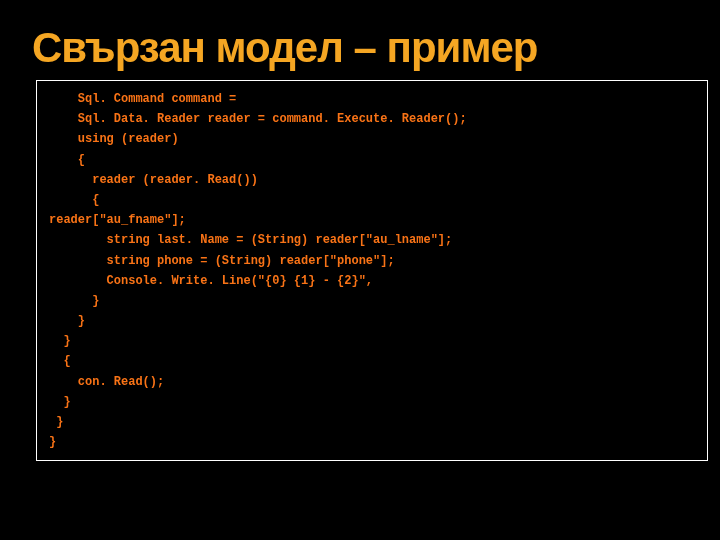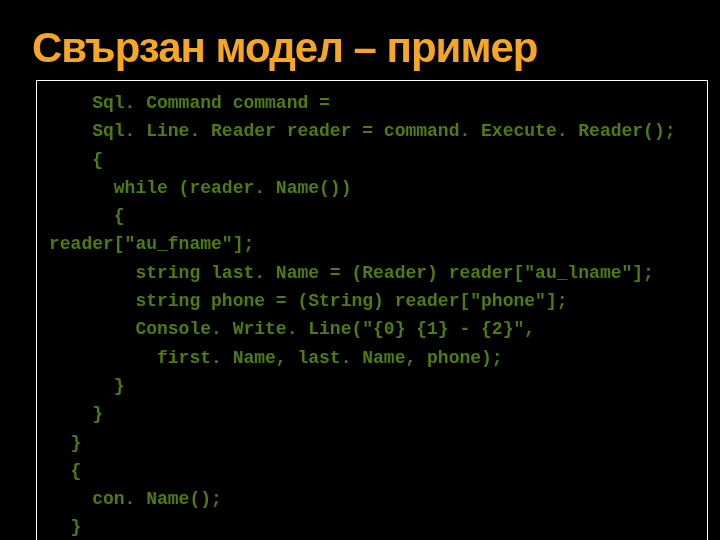--- a/index.html
+++ b/index.html
@@ -26,46 +26,46 @@
       margin-bottom: 8px;
       letter-spacing: -1px;
     }
     .code-box {
       border: 1px solid #ffffff;
       padding: 6px 8px;
       margin-left: 8px;
       margin-right: 8px;
     }
     .code-line {
-      color: #4d7c0f;
+      color: #f97316;
       font-family: "Courier New", monospace;
-      font-size: 18px;
+      font-size: 12px;
       font-weight: bold;
       line-height: 1.35;
       white-space: pre;
     }
   </style>
 </head>
 <body>
 
 <div class="slide">
   <h1 class="title">Свързан модел – пример</h1>
   <div class="code-box">
     <div class="code-line">    Sql. Command command =</div>
-    <div class="code-line">    Sql. Line. Reader reader = command. Execute. Reader();</div>
+    <div class="code-line">    Sql. Data. Reader reader = command. Execute. Reader();</div>
+    <div class="code-line">    using (reader)</div>
     <div class="code-line">    {</div>
-    <div class="code-line">      while (reader. Name())</div>
+    <div class="code-line">      reader (reader. Read())</div>
     <div class="code-line">      {</div>
     <div class="code-line">reader["au_fname"];</div>
-    <div class="code-line">        string last. Name = (Reader) reader["au_lname"];</div>
+    <div class="code-line">        string last. Name = (String) reader["au_lname"];</div>
     <div class="code-line">        string phone = (String) reader["phone"];</div>
     <div class="code-line">        Console. Write. Line("{0} {1} - {2}",</div>
-    <div class="code-line">          first. Name, last. Name, phone);</div>
     <div class="code-line">      }</div>
     <div class="code-line">    }</div>
     <div class="code-line">  }</div>
     <div class="code-line">  {</div>
-    <div class="code-line">    con. Name();</div>
+    <div class="code-line">    con. Read();</div>
     <div class="code-line">  }</div>
     <div class="code-line"> }</div>
     <div class="code-line">}</div>
   </div>
 </div>
 
 </body></html>

